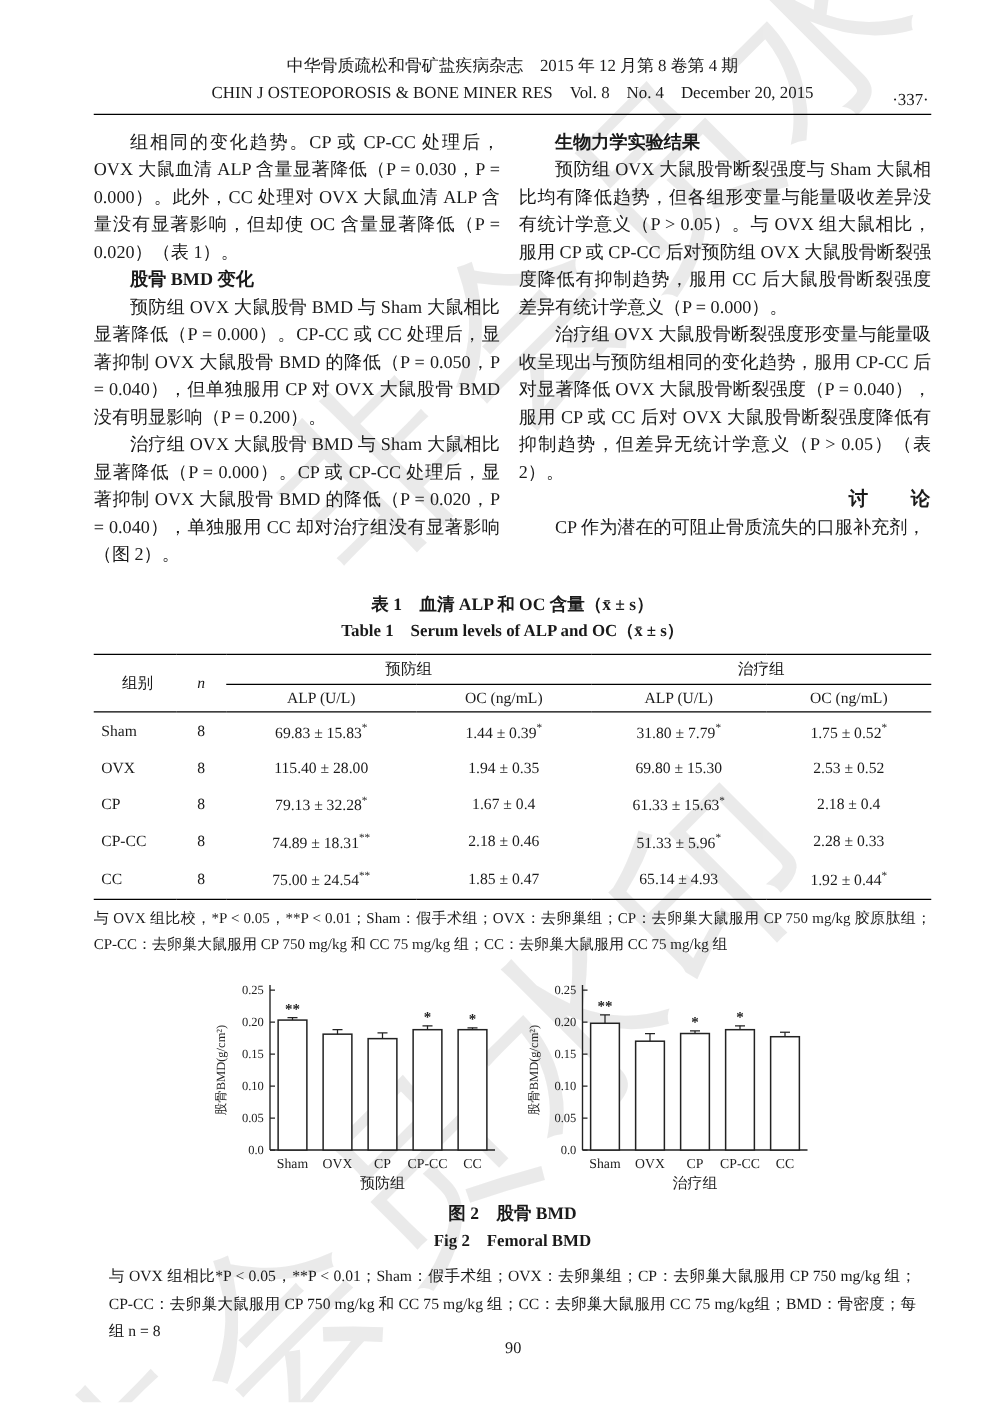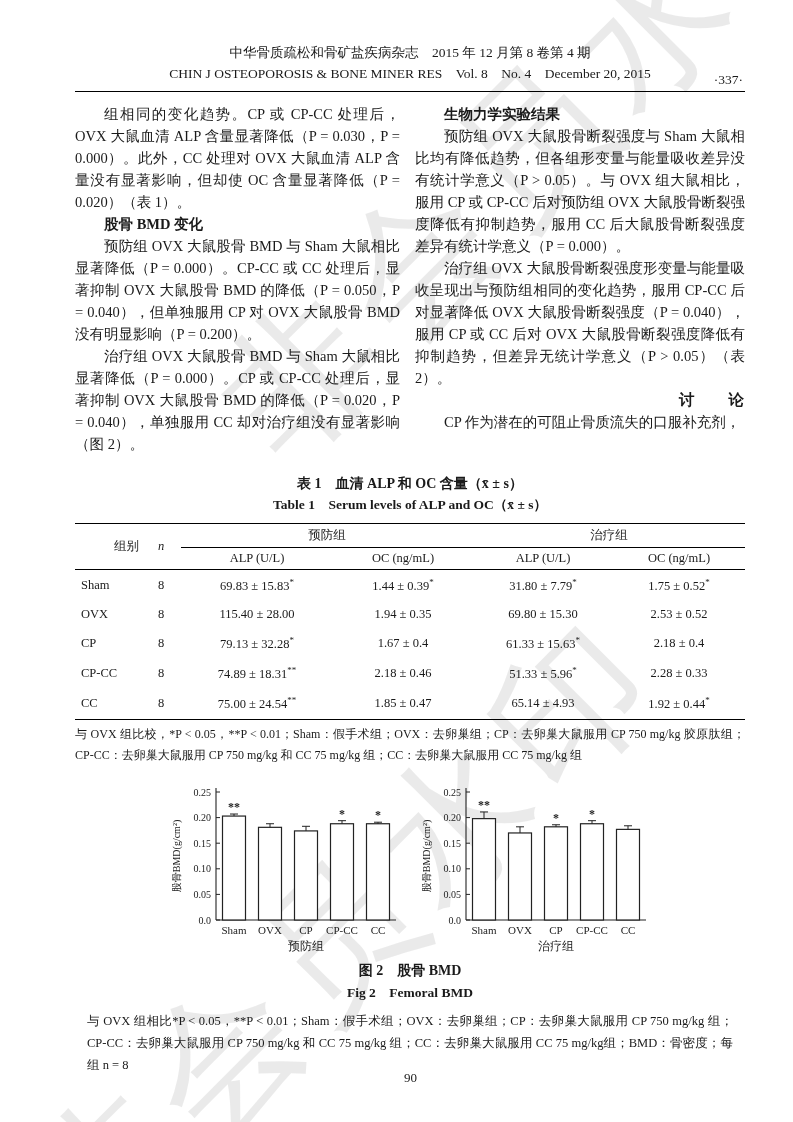--- a/index.html
+++ b/index.html
@@ -43,21 +43,21 @@
   .discuss{font-weight:bold;text-align:right;font-size:15.5px;margin:7px 0 6px;letter-spacing:1px;}
 
   
   .tbl-title-cn{text-align:center;font-weight:bold;font-size:14px;margin-top:20px;}
   .tbl-title-en{text-align:center;font-weight:bold;font-size:13.5px;margin-top:3px;}
   table.t1{border-collapse:collapse;width:670px;margin-top:9px;font-size:12.5px;
            border-top:1.7px solid #000;border-bottom:1.7px solid #000;}
   table.t1 th{font-weight:normal;padding:3px 2px;}
   table.t1 th.grp{border-bottom:1px solid #000;}
   table.t1 tr.sub th{border-bottom:1.4px solid #000;}
-  table.t1 th.stub{text-align:right;padding-left:6px;border-bottom:1.4px solid #000;}
+  table.t1 th.stub{text-align:center;padding-left:6px;border-bottom:1.4px solid #000;}
   table.t1 th.ncol{border-bottom:1.4px solid #000;font-style:italic;}
   table.t1 td{padding:6.5px 2px;text-align:center;}
   table.t1 td.g{text-align:left;padding-left:6px;}
   sup{font-size:9px;}
   .tbl-note{font-size:12px;line-height:21px;text-align:justify;margin-top:4px;}
 
   
   .charts{display:flex;justify-content:center;gap:16px;margin-top:14px;}
   .charts svg text{font-family:"Liberation Serif", serif;fill:#222;}
 

